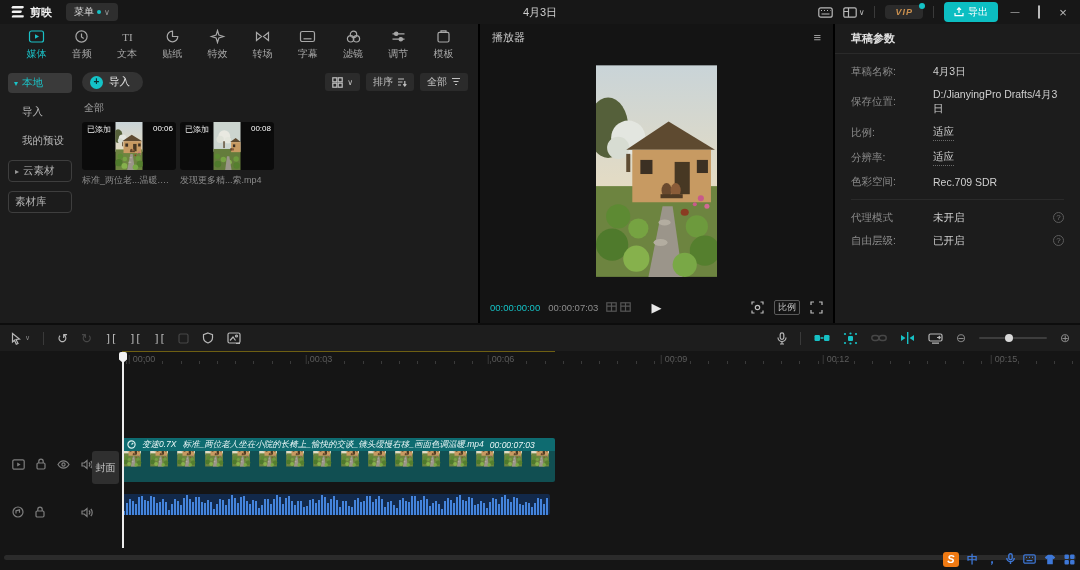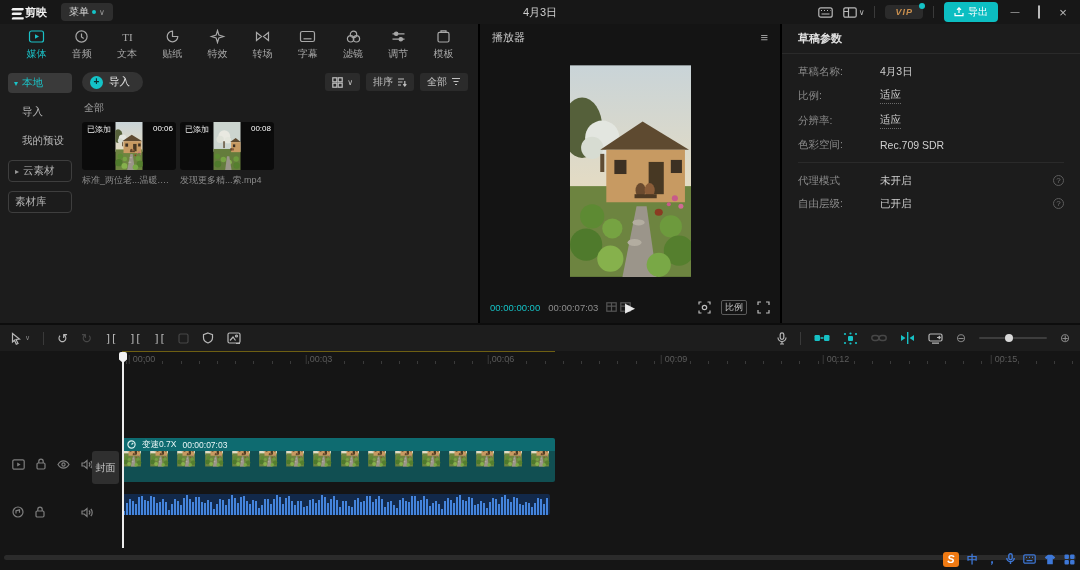--- a/index.html
+++ b/index.html
@@ -3,39 +3,39 @@
 <meta charset="utf-8">
 <style>
   * { margin:0; padding:0; box-sizing:border-box; }
   html,body { width:1080px; height:570px; overflow:hidden; }
   body { background:#0d0d0d; font-family:"Liberation Sans","DejaVu Sans",sans-serif; color:#ccc; position:relative; }
   svg { display:block; }
   .ico { stroke:currentColor; fill:none; stroke-width:1.2; }
 
   
   .titlebar { height:24px; background:#171717; display:flex; align-items:center; padding:0 10px; position:relative; }
-  .logo-wrap { display:flex; align-items:flex-end; }
+  .logo-wrap { display:flex; align-items:center; gap:5px; }
   .logo-name { font-size:11px; font-weight:bold; color:#f2f2f2; }
   .menu-btn { margin-left:14px; background:#2e2e2e; border-radius:4px; font-size:10px; color:#ddd; padding:2px 8px; display:flex; align-items:center; gap:3px; position:relative; }
   .menu-dot { width:4px; height:4px; border-radius:50%; background:#14c3c7; }
   .tb-title { position:absolute; left:0; right:0; text-align:center; font-size:11px; color:#cfcfcf; pointer-events:none; }
   .tb-right { margin-left:auto; display:flex; align-items:center; gap:10px; z-index:2; }
   .tb-icon { color:#b9b9b9; display:flex; align-items:center; gap:2px; }
   .tb-divider { width:1px; height:12px; background:#3a3a3a; }
   .vip-badge { background:#2b2b2b; border-radius:4px; padding:2px 10px; position:relative; font-size:9px; font-weight:bold; font-style:italic; color:#c98f4e; letter-spacing:1px; }
   .vip-dot { position:absolute; top:-2px; right:-2px; width:6px; height:6px; border-radius:50%; background:#14c3c7; }
   .export-btn { background:#0cbec2; color:#fff; border-radius:4px; font-size:10px; padding:3px 10px; display:flex; align-items:center; gap:4px; }
   .win-btn { color:#bbb; font-size:11px; width:14px; text-align:center; }
   .restore-sq { width:9px; height:9px; border:1px solid #bbb; border-radius:1px; }
 
   
   .workspace { position:absolute; top:24px; left:0; width:1080px; height:299px; background:#000; display:flex; gap:2px; }
   .media-panel { width:478px; background:#1c1c1c; position:relative; }
   .player-panel { flex:1; background:#141414; display:flex; flex-direction:column; }
-  .params-panel { width:298px; background:#1c1c1c; position:relative; }
+  .params-panel { width:245px; background:#1c1c1c; position:relative; }
 
   
   .mtabs { display:flex; padding:5px 12px 2px 14px; gap:0; }
   .mtab { width:46px; display:flex; flex-direction:column; align-items:center; gap:3px; font-size:10px; color:#a8a8a8; }
   .mtab.active { color:#1ac0c6; }
   .media-body { display:flex; }
   .msb { width:78px; padding:10px 6px 0 8px; display:flex; flex-direction:column; gap:9px; font-size:10.5px; color:#b5b5b5; }
   .msb-item { padding:3px 6px; border-radius:4px; display:flex; align-items:center; gap:4px; }
   .msb-item .arr { font-size:8px; color:#9a9a9a; }
   .msb-item.active { background:#3a3a3a; color:#1bc2c6; }
@@ -102,21 +102,21 @@
      background:repeating-linear-gradient(to right,#3a3a3a 0 1px,transparent 1px 18.2px); }
   .rlabel { position:absolute; top:2px; }
   .rlabel::before { content:"| "; color:#454545; }
   .preview-line { position:absolute; top:26px; left:122px; width:433px; height:1px; background:#6e5f12; }
 
   .cover-btn { position:absolute; left:92px; top:126px; width:27px; height:33px; background:#2f2f2f; border-radius:3px; display:flex; align-items:center; justify-content:center; font-size:10px; color:#ccc; }
   .trk-ctrl { position:absolute; display:flex; align-items:center; gap:11px; color:#7e7e7e; }
   .trk-ctrl.video { left:12px; top:133px; }
   .trk-ctrl.audio { left:12px; top:181px; }
 
-  .video-clip { position:absolute; left:122px; top:113px; width:433px; border-radius:2px; overflow:hidden; }
+  .video-clip { position:absolute; left:122px; top:113px; width:433px; border-radius:2px; overflow:hidden;font-style:italic; }
   .vc-head { height:13px; background:#0e6b70; display:flex; align-items:center; gap:6px; padding:0 5px; font-size:8.5px; color:#e9f6f6; white-space:nowrap; overflow:hidden; }
   .vc-strip { height:31px; background:#114f52; display:flex; overflow:hidden; }
   .fs-cell { width:27.2px; height:31px; flex:none; }
 
   .audio-clip { position:absolute; left:122px; top:169px; width:428px; border-radius:2px; overflow:hidden; }
   .ac-head { height:12px; background:#1d4271; font-size:8.5px; color:#d9e6fa; display:flex; align-items:center; padding:0 5px; white-space:nowrap; }
   .ac-wave { height:21px; background:#12294a; display:flex; align-items:flex-end; padding:0 1px; overflow:hidden; }
   .ac-wave i { width:2px; margin-right:1px; background:#4484dc; flex:none; }
 
   .ph-head { position:absolute; left:119px; top:27px; width:8px; height:11px; background:#f2f2f2; border-radius:2px;
@@ -433,20 +433,24 @@
   </div>
 
   <div class="params-panel">
     <div class="params-head">草稿参数</div>
     <div class="prows">
       <div class="prow">
         <span class="plabel">草稿名称:</span>
         <span class="pvalue">4月3日</span>
       </div>
       <div class="prow">
+        <span class="plabel">保存位置:</span>
+        <span class="pvalue">D:/JianyingPro Drafts/4月3日</span>
+      </div>
+      <div class="prow">
         <span class="plabel">比例:</span>
         <span class="pvalue dd">适应</span>
       </div>
       <div class="prow">
         <span class="plabel">分辨率:</span>
         <span class="pvalue dd">适应</span>
       </div>
       <div class="prow">
         <span class="plabel">色彩空间:</span>
         <span class="pvalue">Rec.709 SDR</span>
@@ -582,20 +586,21 @@
   </div>
   <div class="cover-btn">封面</div>
 
   <div class="video-clip">
     <div class="vc-head">
       <svg class="ico" width="9" height="9" viewBox="0 0 9 9" style="stroke:#d8efef;flex:none">
           <circle cx="4.5" cy="4.5" r="3.6"></circle>
           <path d="M4.5 4.5L6.3 2.9"></path>
         </svg>
       <span>变速0.7X</span>
+      <span style="overflow:hidden;text-overflow:ellipsis">标准_两位老人坐在小院的长椅上_愉快的交谈_镜头缓慢右移_画面色调温暖.mp4</span>
       <span style="flex:none">00:00:07:03</span>
     </div>
     <div class="vc-strip">
         <svg viewBox="12 52 96 105" preserveAspectRatio="xMidYMid slice" class="fs-cell">
           <use href="#scene-house"></use>
         </svg>
         <svg viewBox="12 52 96 105" preserveAspectRatio="xMidYMid slice" class="fs-cell">
           <use href="#scene-house"></use>
         </svg>
         <svg viewBox="12 52 96 105" preserveAspectRatio="xMidYMid slice" class="fs-cell">

